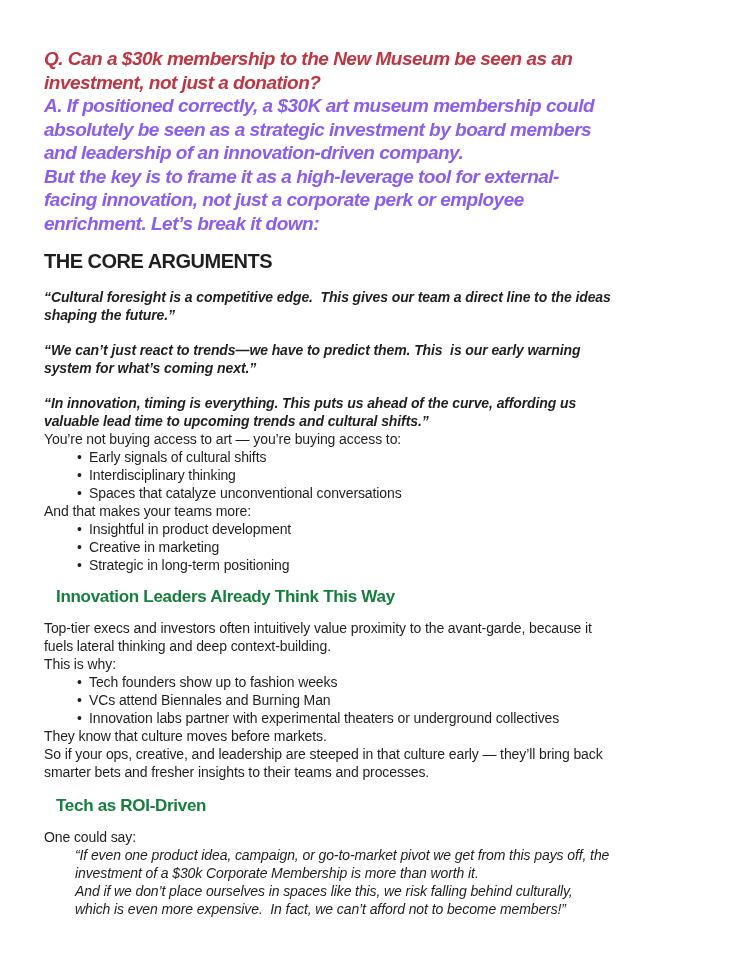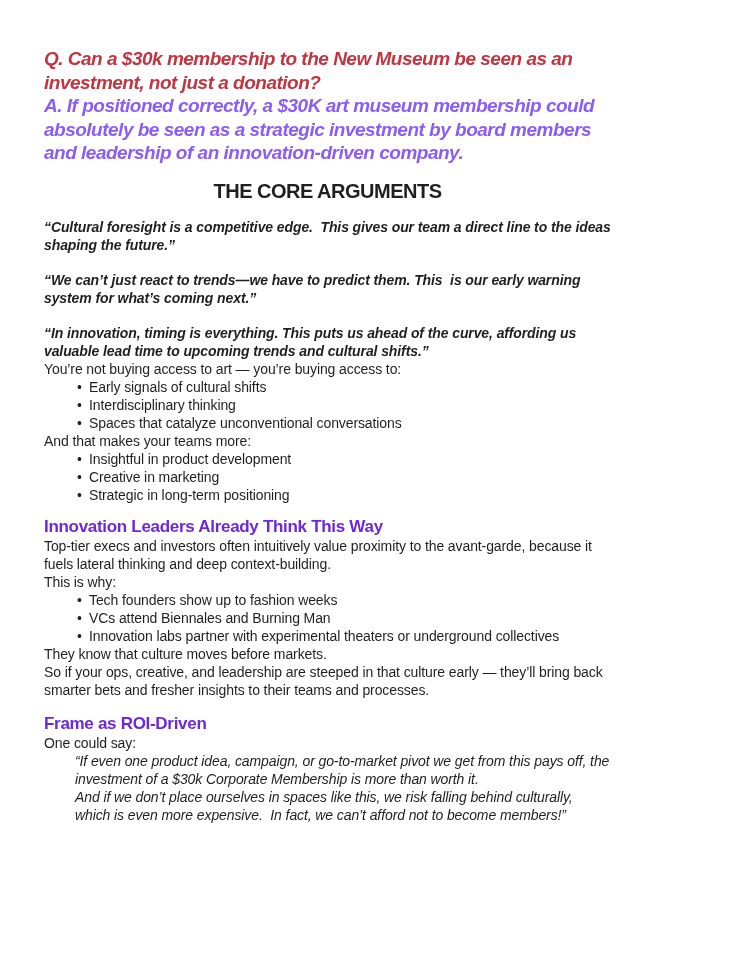--- a/index.html
+++ b/index.html
@@ -28,21 +28,20 @@
   .q-text { color: #c23440; }
   .a-text { color: #8b5cf6; }
   
   .core-heading {
     margin: 16px 0 0;
     font-size: 20px;
     line-height: 20px;
     font-weight: bold;
     letter-spacing: -0.5px;
     color: #211e1f;
-    text-align: center;
   }
   .quotes { margin-top: 3px; max-width: 665px; }
   .quote {
     margin: 17px 0 0;
     font-size: 14px;
     line-height: 18px;
     font-weight: bold;
     font-style: italic;
     letter-spacing: -0.1px;
     white-space: pre-wrap;
@@ -61,46 +60,47 @@
     align-items: flex-start;
     padding-left: 33px;
     font-size: 14px;
     line-height: 18px;
     letter-spacing: -0.1px;
   }
   .bullet-dot { width: 12px; flex: none; }
   
   .section { margin-top: 13px; max-width: 665px; }
   .section-heading {
-    margin: 0;
+    margin: 12px;
     font-size: 17px;
     line-height: 20px;
     font-weight: bold;
     letter-spacing: -0.3px;
-    color: #6d28d9;
+    color: #15803d;
   }
   .roi-section { margin-top: 15px; }
   .roi-quote { padding-left: 31px; }
   .roi-quote p {
     margin: 0;
     font-size: 14px;
     line-height: 18px;
     font-style: italic;
     letter-spacing: -0.1px;
     white-space: pre-wrap;
   }
 </style>
 </head>
 <body>
 
 <div class="page">
 
   <section class="qa-block">
     <p class="q-text">Q. Can a $30k membership to the New Museum be seen as an investment, not just a donation?</p>
     <p class="a-text">A. If positioned correctly, a $30K art museum membership could absolutely be seen as a strategic investment by board members and leadership of an innovation-driven company.</p>
+    <p class="a-text">But the key is to frame it as a high-leverage tool for external-facing innovation, not just a corporate perk or employee enrichment. Let’s break it down:</p>
   </section>
 
   <h1 class="core-heading">THE CORE ARGUMENTS</h1>
 
   <div class="quotes">
     <p class="quote">“Cultural foresight is a competitive edge.  This gives our team a direct line to the ideas shaping the future.”</p>
     <p class="quote">“We can’t just react to trends—we have to predict them. This  is our early warning system for what’s coming next.”</p>
     <p class="quote">“In innovation, timing is everything. This puts us ahead of the curve, affording us valuable lead time to upcoming trends and cultural shifts.”</p>
   </div>
 
@@ -152,21 +152,21 @@
     <div class="bullet-row">
       <span class="bullet-dot">•</span>
       <span>Innovation labs partner with experimental theaters or underground collectives</span>
     </div>
 
     <p class="body-text">They know that culture moves before markets.</p>
     <p class="body-text">So if your ops, creative, and leadership are steeped in that culture early — they’ll bring back smarter bets and fresher insights to their teams and processes.</p>
   </section>
 
   <section class="section roi-section">
-    <h2 class="section-heading">Frame as ROI-Driven</h2>
+    <h2 class="section-heading">Tech as ROI-Driven</h2>
     <p class="body-text">One could say:</p>
     <div class="roi-quote">
       <p>“If even one product idea, campaign, or go-to-market pivot we get from this pays off, the investment of a $30k Corporate Membership is more than worth it.</p>
       <p>And if we don’t place ourselves in spaces like this, we risk falling behind culturally, which is even more expensive.  In fact, we can’t afford not to become members!”</p>
     </div>
   </section>
 
 </div>
 
 </body></html>

